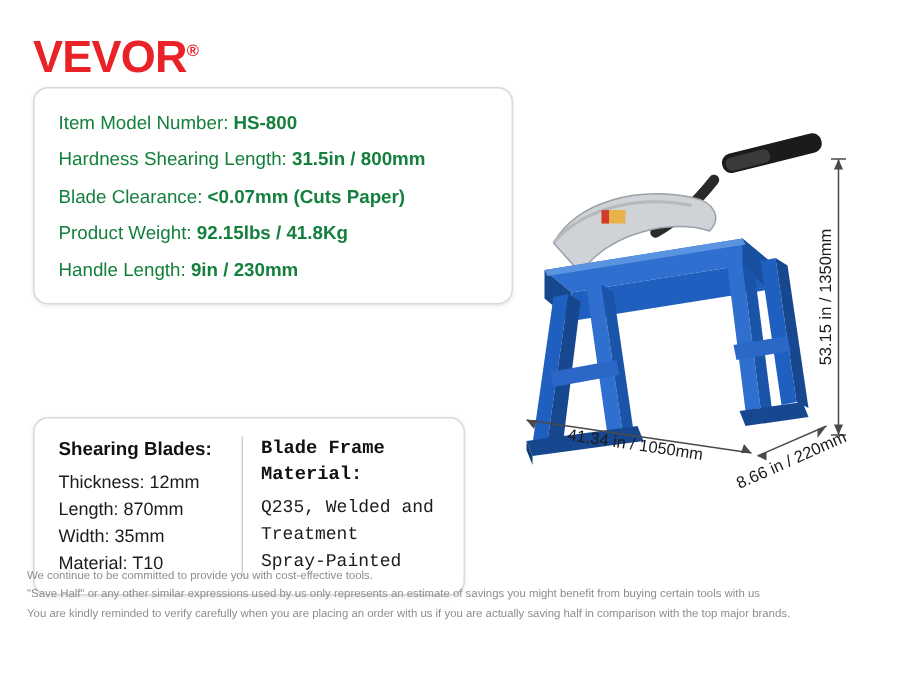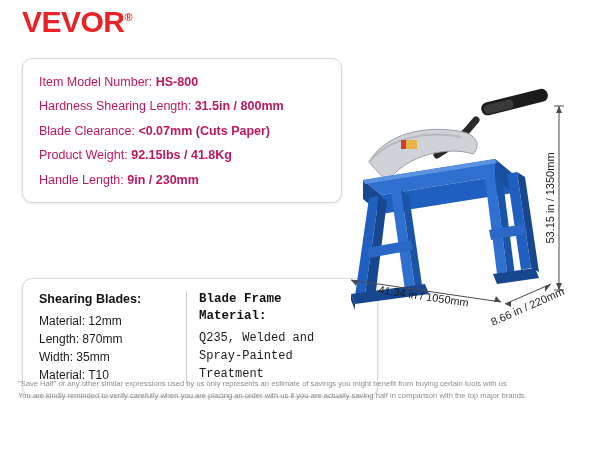--- a/index.html
+++ b/index.html
@@ -17,21 +17,21 @@
     position: relative;
     width: 600px;
     height: 450px;
     background: #ffffff;
   }
 
   
   .brand {
     position: absolute;
     left: 22px;
-    top: 7px;
+    top: 24px;
     font-family: "Liberation Sans", sans-serif;
     font-weight: bold;
     font-size: 30px;
     letter-spacing: -0.5px;
     color: #ea2227;
     line-height: 1;
   }
   .brand .reg {
     font-size: 11px;
     vertical-align: super;
@@ -46,34 +46,34 @@
     width: 320px;
     background: #ffffff;
     border: 1px solid #d9d9d9;
     border-radius: 10px;
     box-shadow: 0 1px 3px rgba(0,0,0,0.10);
     padding: 14px 16px 12px 16px;
     box-sizing: border-box;
   }
   .spec-row {
     font-size: 12.5px;
-    color: #be185d;
+    color: #15803d;
     line-height: 1.55;
     margin-bottom: 5px;
   }
   .spec-row:last-child { margin-bottom: 0; }
   .spec-label { font-weight: normal; }
   .spec-value { font-weight: bold; }
 
   
   .detail-card {
     position: absolute;
     left: 22px;
     top: 278px;
-    width: 356px;
+    width: 288px;
     background: #ffffff;
     border: 1px solid #d9d9d9;
     border-radius: 10px;
     box-shadow: 0 1px 3px rgba(0,0,0,0.10);
     padding: 12px 14px 12px 16px;
     box-sizing: border-box;
     display: flex;
   }
   .detail-col { box-sizing: border-box; }
   .detail-col.left {
@@ -149,30 +149,30 @@
     </div>
     <div class="spec-row">
       <span class="spec-label">Handle Length:</span>
       <span class="spec-value">9in / 230mm</span>
     </div>
   </div>
 
   <div class="detail-card">
     <div class="detail-col left">
       <div class="detail-title">Shearing Blades:</div>
-      <div class="detail-line">Material: 12mm</div>
+      <div class="detail-line">Thickness: 12mm</div>
       <div class="detail-line">Length: 870mm</div>
       <div class="detail-line">Width: 35mm</div>
       <div class="detail-line">Material: T10</div>
     </div>
     <div class="detail-col right">
       <div class="detail-title">Blade Frame Material:</div>
       <div class="detail-line">Q235, Welded and</div>
+      <div class="detail-line">Treatment</div>
       <div class="detail-line">Spray-Painted</div>
-      <div class="detail-line">Treatment</div>
     </div>
   </div>
 
   <div class="product-area">
     <svg class="product-svg" width="250" height="300" viewBox="0 0 250 300" xmlns="http://www.w3.org/2000/svg">
 
       <g>
         <rect x="135" y="42" width="68" height="13" rx="6" transform="rotate(-14 135 42)" fill="#1b1b1b"></rect>
         <rect x="138" y="44" width="30" height="9" rx="4" transform="rotate(-14 138 44)" fill="#3a3a3a"></rect>
         <path d="M131 58 C 120 72, 108 84, 92 93" stroke="#2a2a2a" stroke-width="7" fill="none" stroke-linecap="round"></path>
@@ -234,17 +234,18 @@
       <g>
         <line x1="160" y1="242" x2="206" y2="222" stroke="#4a4a4a" stroke-width="1"></line>
         <polygon points="160,242 166,239 166,245" fill="#4a4a4a"></polygon>
         <polygon points="206,222 200,224 200,230" fill="#4a4a4a"></polygon>
         <text x="184" y="248" fill="#1b1b1b" font-family="Liberation Sans, sans-serif" font-size="11" text-anchor="middle" transform="rotate(-24 184 248)">8.66 in / 220mm</text>
       </g>
     </svg>
   </div>
 
   <div class="footer">
+    <p>We continue to be committed to provide you with cost-effective tools.</p>
     <p>"Save Half" or any other similar expressions used by us only represents an estimate of savings you might benefit from buying certain tools with us</p>
     <p>You are kindly reminded to verify carefully when you are placing an order with us if you are actually saving half in comparison with the top major brands.</p>
   </div>
 
 </div>
 
 </body></html>

